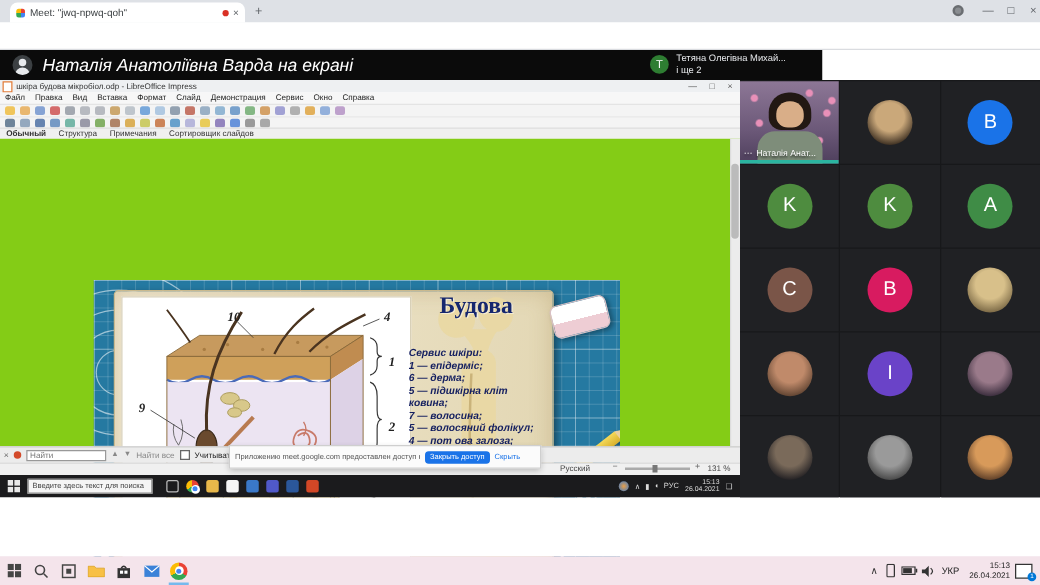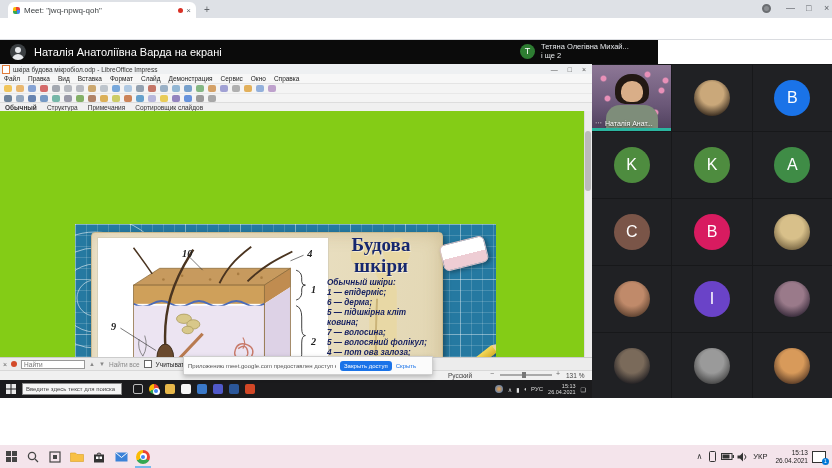--- a/index.html
+++ b/index.html
@@ -19,21 +19,21 @@
   .navic{top:22px;font-size:11px;color:#5f6368;}
   #url-text{left:80px;top:25px;font-size:8.5px;color:#202124;}
   .lock{left:66px;top:26px;width:6px;height:5px;background:#5f6368;border-radius:1px;}
   .lock:before{content:"";position:absolute;left:1px;top:-3px;width:4px;height:3px;border:1px solid #5f6368;border-bottom:none;border-radius:2px 2px 0 0;box-sizing:border-box;}
   .omniic{top:23px;color:#5f6368;}
   
   #banner{left:0;top:40px;width:658px;height:24px;background:#0b0b0b;display:flex;align-items:center;}
   #banner-avatar{width:16px;height:16px;border-radius:50%;background:#3c4043;margin:0 8px 0 10px;position:relative;overflow:hidden;flex:none;}
   #banner-avatar:before{content:"";position:absolute;left:5px;top:3px;width:6px;height:6px;border-radius:50%;background:#e8eaed;}
   #banner-avatar:after{content:"";position:absolute;left:2px;top:10px;width:12px;height:8px;border-radius:6px 6px 0 0;background:#e8eaed;}
-  #banner-name{color:#fff;font-size:11px;}
+  #banner-name{color:#fff;font-size:14px;font-style:italic;}
   #others-pill{position:absolute;left:520px;top:42px;display:flex;align-items:center;}
   #others-avatar{width:15px;height:15px;border-radius:50%;background:#2e7d32;color:#fff;font-size:9px;display:flex;align-items:center;justify-content:center;margin-right:6px;}
   .others-line{color:#e8eaed;font-size:7.5px;line-height:9px;}
   #hdr-white{left:658px;top:40px;width:174px;height:24px;background:#fff;}
   
   #lo-title{left:0;top:64px;width:592px;height:10px;background:#eef0f2;display:flex;align-items:center;font-size:6.5px;color:#333;}
   #lo-doc-ic{width:6px;height:7px;background:#fff;border:1px solid #e07b39;margin:0 3px 0 2px;flex:none;}
   .lo-winbtn{font-size:7px;color:#555;margin-left:10px;}
   #lo-menubar{left:0;top:74px;width:592px;height:9px;background:#f7f7f7;display:flex;align-items:center;gap:8px;padding-left:4px;box-sizing:border-box;}
   .menu-item{font-size:6.5px;color:#222;white-space:nowrap;}
@@ -378,24 +378,23 @@
             <text x="36" y="198">8</text>
             <text x="78" y="206">7</text>
             <text x="138" y="210">6</text>
             <text x="184" y="200">5</text>
           </g>
         </svg>
       </div>
 
       <div class="abs" id="slide-title">
         <div>Будова</div>
-        <div>шкіри</div>
       </div>
       <div class="abs" id="slide-text">
-        <div>Обычный шкіри:</div>
+        <div>Сервис шкіри:</div>
         <div id="slide-items">
             <div class="slide-li">1 — епідерміс;</div>
             <div class="slide-li">6 — дерма;</div>
             <div class="slide-li">5 — підшкірна кліт ковина;</div>
             <div class="slide-li">7 — волосина;</div>
             <div class="slide-li">5 — волосяний фолікул;</div>
             <div class="slide-li">4 — пот ова залоза;</div>
             <div class="slide-li">7 — м'яз, що піднімає волосину;</div>
             <div class="slide-li">8 — кровоносні судини;</div>
             <div class="slide-li">9 — нервові закінчення;</div>

